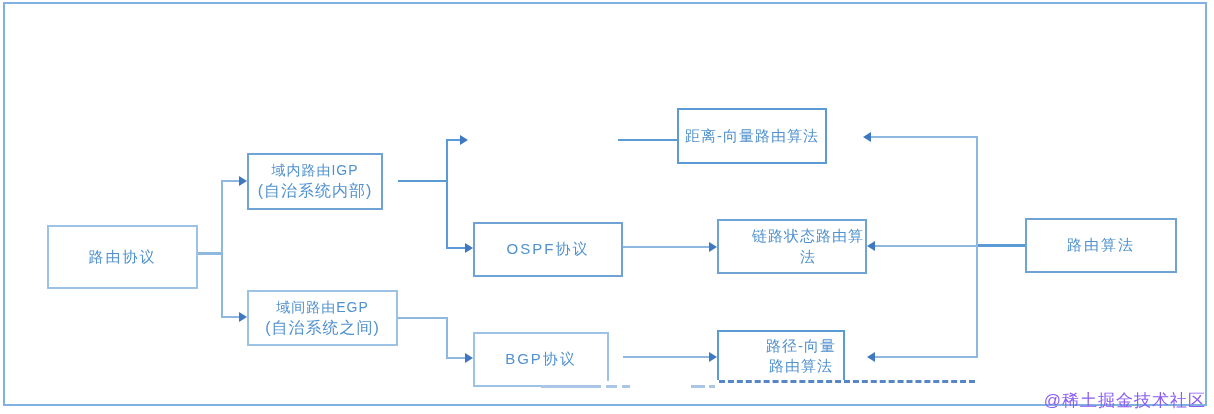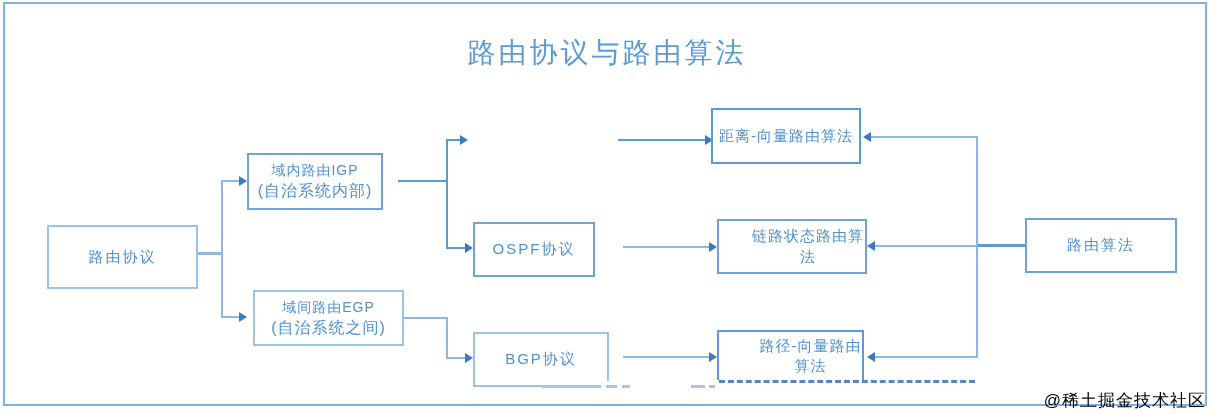--- a/index.html
+++ b/index.html
@@ -34,64 +34,63 @@
     border-left:8px solid #3E78C0;}
   .arr-l{position:absolute;width:0;height:0;z-index:1;
     border-top:5px solid transparent;border-bottom:5px solid transparent;
     border-right:8px solid #3E78C0;}
   #node-pv{border-bottom:none;}
   .blob{position:absolute;background:#fff;z-index:3;}
   .rem{position:absolute;height:3px;background:#A9C6E7;z-index:4;}
   .rem-dash{position:absolute;height:0;border-top:3px dashed #5786C5;z-index:4;}
   .watermark{
     position:absolute;right:8px;bottom:2px;z-index:5;
-    color:#000000;font-size:17px;letter-spacing:1px;
+    color:#8b5cf6;font-size:17px;letter-spacing:1px;
   }
 </style>
 </head>
 <body>
 
 <div id="canvas">
 
   <div class="frame"></div>
 
-  <div class="title">路由协议与路由算法</div>
 
   <div class="node b-light" style="left:47px;top:225px;width:151px;height:64px;">
     <span>路由协议</span>
   </div>
 
   <div class="node b-med two" style="left:247px;top:153px;width:136px;height:57px;">
     <span>域内路由IGP</span>
     <span class="sub">(自治系统内部)</span>
   </div>
 
-  <div class="node b-light two" style="left:253px;top:290px;width:151px;height:56px;">
+  <div class="node b-light two" style="left:247px;top:290px;width:151px;height:56px;">
     <span>域间路由EGP</span>
     <span class="sub">(自治系统之间)</span>
   </div>
 
 
-  <div class="node b-med" style="left:473px;top:222px;width:122px;height:55px;">
+  <div class="node b-med" style="left:473px;top:222px;width:150px;height:55px;">
     <span>OSPF协议</span>
   </div>
 
   <div class="node b-light" style="left:473px;top:332px;width:136px;height:55px;">
     <span>BGP协议</span>
   </div>
 
-  <div class="node b-dark" style="left:711px;top:108px;width:150px;height:56px;letter-spacing:1px;">
+  <div class="node b-dark" style="left:677px;top:108px;width:150px;height:56px;letter-spacing:1px;">
     <span>距离-向量路由算法</span>
   </div>
 
   <div class="node b-med" style="left:717px;top:219px;width:150px;height:55px;letter-spacing:1px;padding-left:32px;">
     <span>链路状态路由算法</span>
   </div>
 
-  <div class="node b-dark" id="node-pv" style="left:717px;top:330px;width:147px;height:50px;letter-spacing:1px;padding-left:40px;">
+  <div class="node b-dark" id="node-pv" style="left:717px;top:330px;width:128px;height:50px;letter-spacing:1px;padding-left:40px;">
     <span>路径-向量路由算法</span>
   </div>
 
   <div class="node b-med" style="left:1025px;top:218px;width:152px;height:55px;">
     <span>路由算法</span>
   </div>
 
   <div class="h lt" style="left:198px;top:252px;width:24px;height:3px;"></div>
   <div class="v lt" style="left:221px;top:180px;width:2px;height:138px;"></div>
   <div class="h lt" style="left:223px;top:180px;width:17px;height:2px;"></div>

